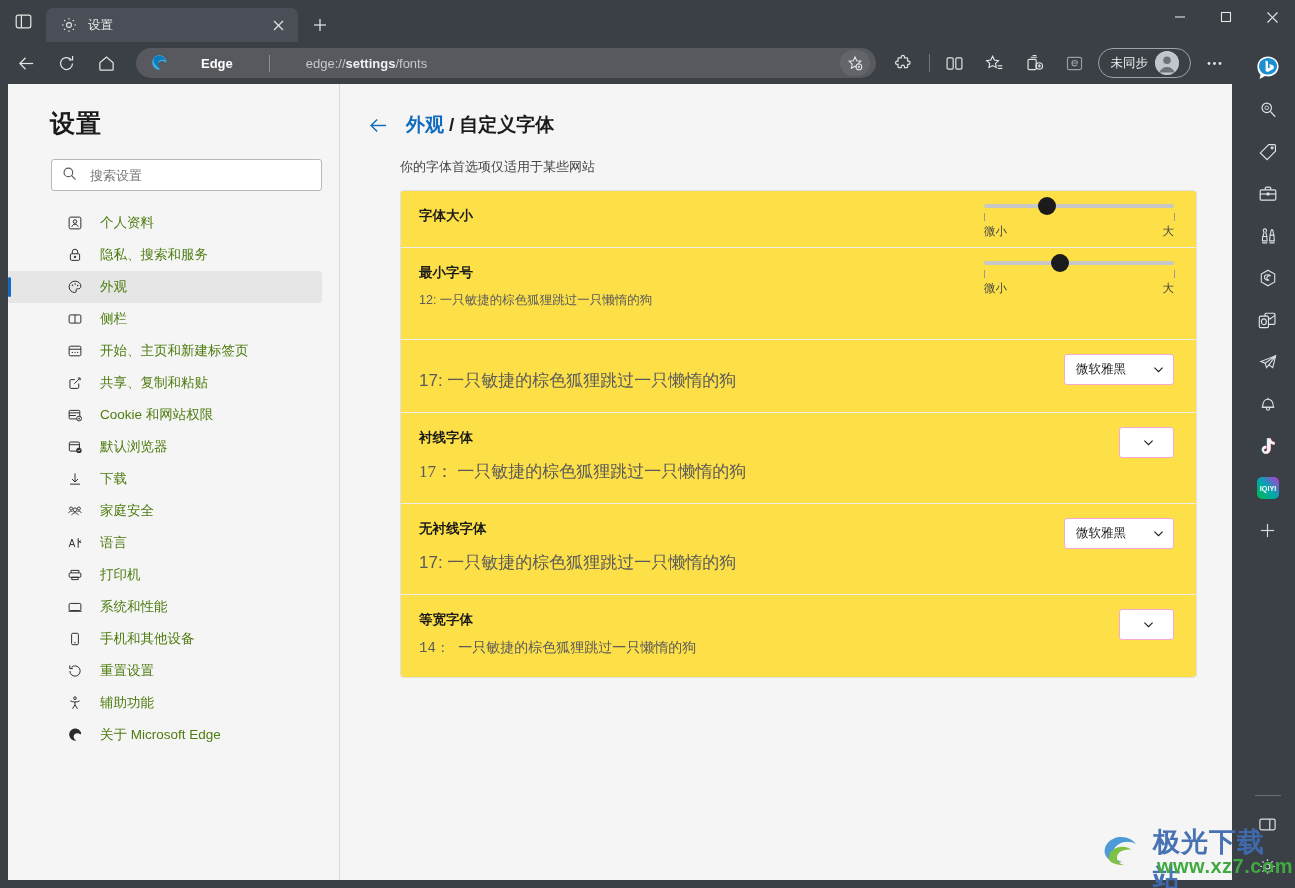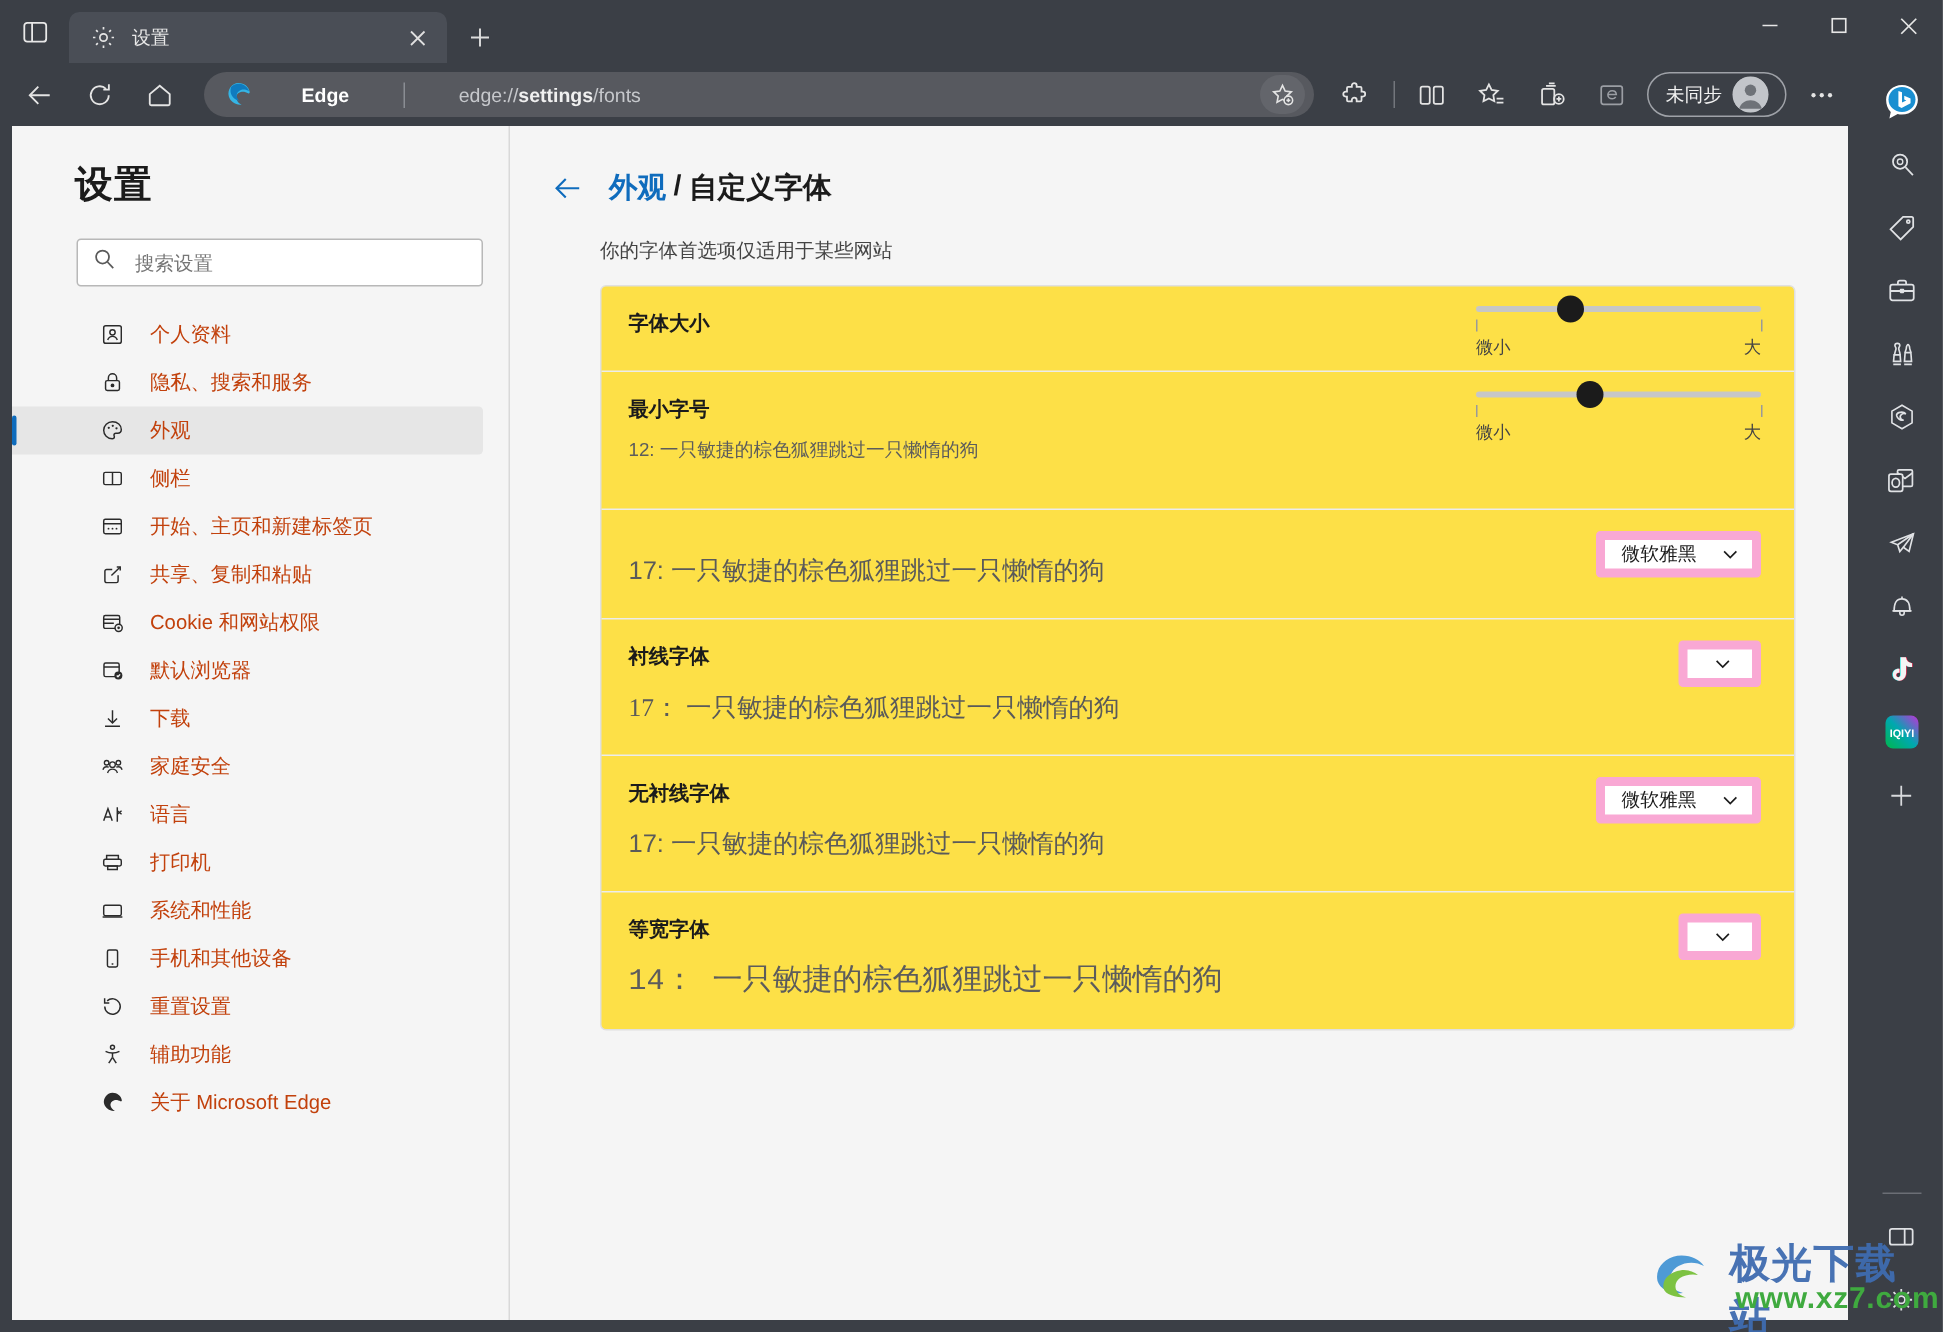--- a/index.html
+++ b/index.html
@@ -126,21 +126,21 @@
   .nav-list { margin-top: 16px; }
   .nav-item {
     position: relative; height: 32px; display: flex; align-items: center;
     padding-left: 52px; margin: 0 17px 0 0;
   }
   .nav-item .ni-icon {
     position:absolute; left: 58px; width: 18px; height: 18px;
     display:flex; align-items:center; justify-content:center;
   }
   .nav-item .ni-label {
-    font-size: 13.5px; color: #c2410c; margin-left: 40px; white-space: nowrap;
+    font-size: 13.5px; color: #4d7c0f; margin-left: 40px; white-space: nowrap;
   }
   .nav-item.active { background: #e6e6e6; border-radius: 0 3px 3px 0; }
   .nav-item.active::before {
     content:''; position: absolute; left: 0px; top: 6px; width: 3px; height: 20px;
     background: #0f6cbd; border-radius: 2px;
   }
 
   
   .main {
     position: absolute; left: 332px; top: 0; width: 892px; height: 796px;
@@ -162,39 +162,39 @@
   }
   .row {
     position: relative; border-bottom: 1px solid #ececec;
     padding: 16px 22px 16px 18px;
   }
   .row:last-child { border-bottom: none; }
   .row-title { font-size: 13.5px; font-weight: bold; color: #1b1b1b; }
   .row-sample { font-size: 12.5px; color: #5c5c5c; margin-top: 10px; }
   .row-sample.big { font-size: 17px; color: #5a5a5a; margin-top: 13px; }
   .row-sample.serif { font-family: "Liberation Serif", "DejaVu Serif", serif; }
-  .row-sample.mono { font-family: "Liberation Mono", "DejaVu Sans Mono", monospace; font-size: 20px; }
+  .row-sample.mono { font-family: "Liberation Mono", "DejaVu Sans Mono", monospace; font-size: 14px; }
 
   
   .slider-wrap { position: absolute; right: 22px; top: 9px; width: 190px; }
   .slider-track { position: relative; height: 4px; background: #c7c7c7; border-radius: 2px; margin-top: 4px;}
   .slider-thumb {
     position: absolute; top: -7px; width: 18px; height: 18px; border-radius: 50%;
     background: #1b1b1b; transform: translateX(-50%);
   }
   .slider-ticks { position: relative; height: 10px; margin-top: 5px; }
   .tick { position:absolute; top:0; width:1px; height:8px; background:#9a9a9a; }
   .slider-labels {
     display:flex; justify-content: space-between; font-size: 11.5px; color: #444; margin-top: 1px;
   }
 
   
   .dropdown {
     position: absolute; right: 22px; top: 14px;
-    height: 31px; border: 6px solid #f9a8d4; border-radius: 3px; background: #fff;
+    height: 31px; border: 1px solid #f9a8d4; border-radius: 3px; background: #fff;
     display: flex; align-items: center; justify-content: space-between;
     padding: 0 8px 0 11px;
   }
   .dropdown.wide { width: 110px; }
   .dropdown.narrow { width: 55px; justify-content: center; }
   .dd-text { font-size: 12.5px; color: #1b1b1b; white-space: nowrap; }
   .dd-chev { margin-left: 8px; display:flex; align-items:center; }
   .dropdown.narrow .dd-chev { margin-left: 0; }
 
   

